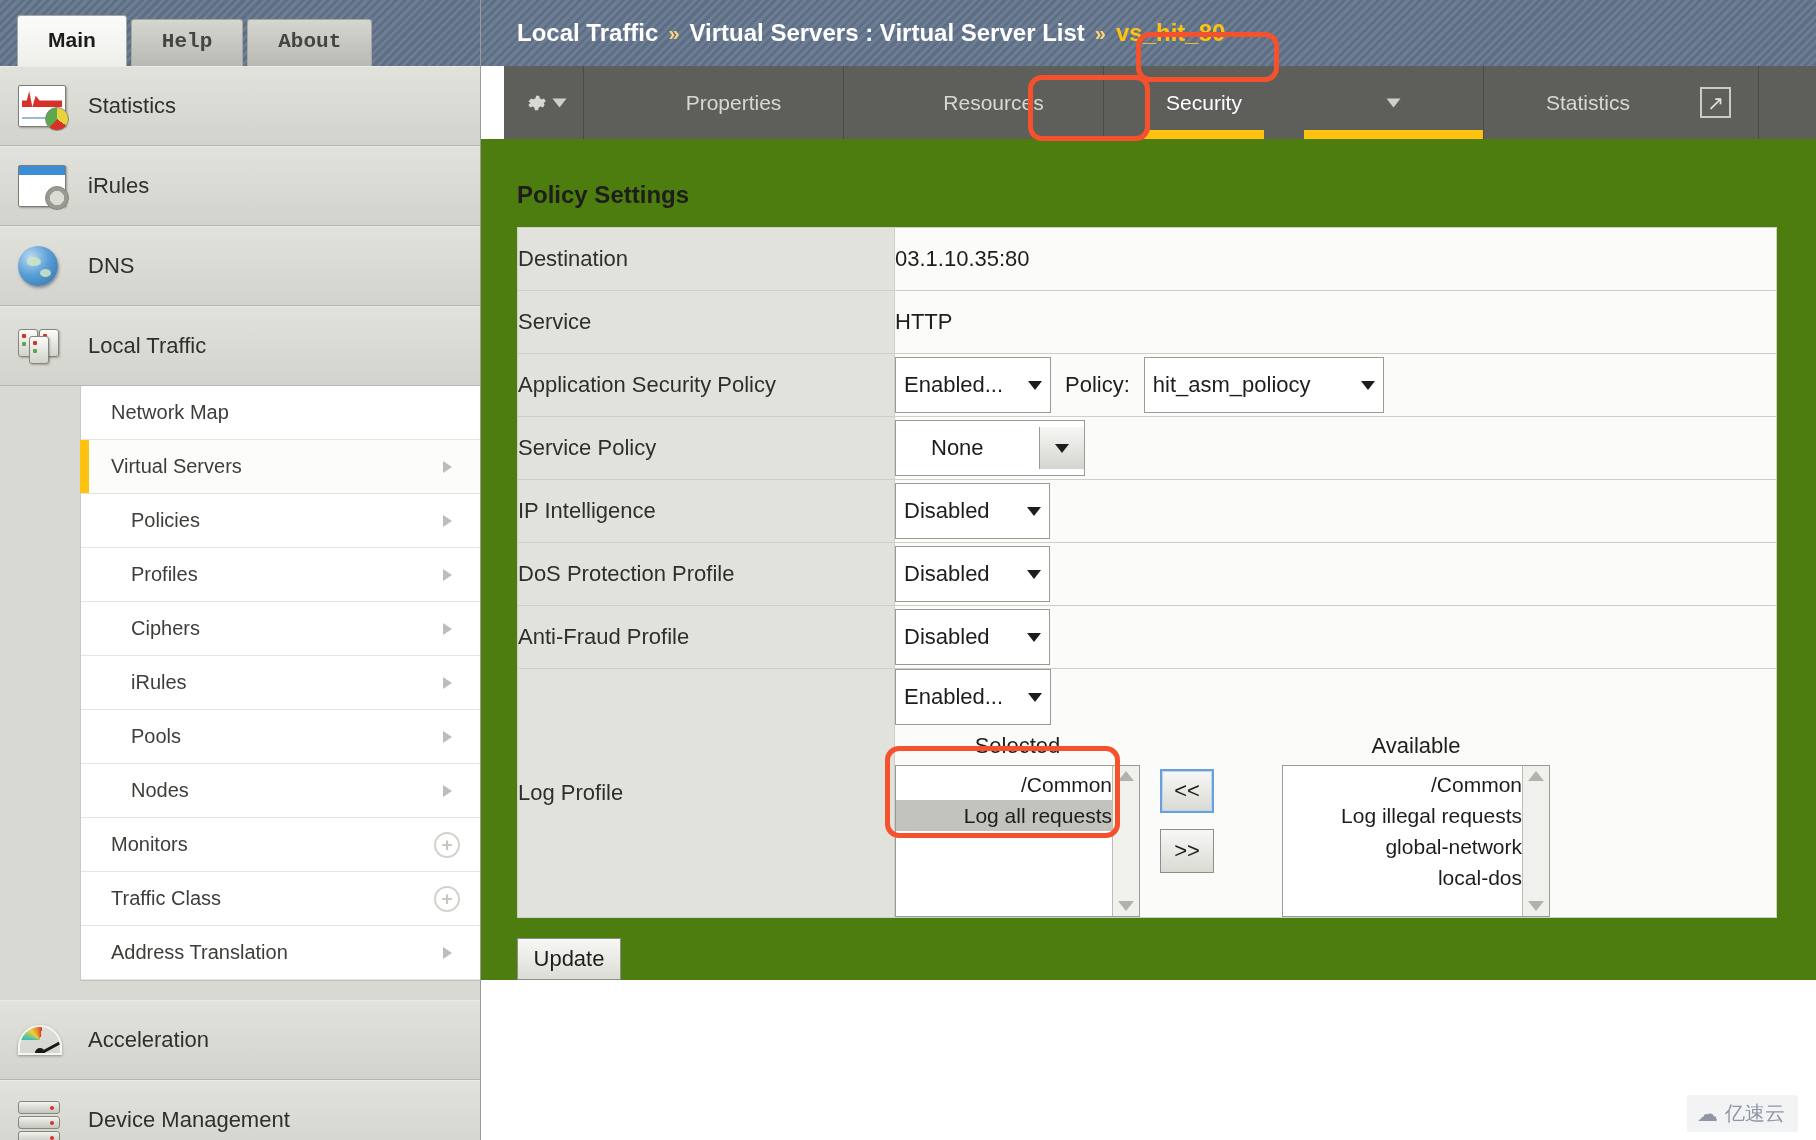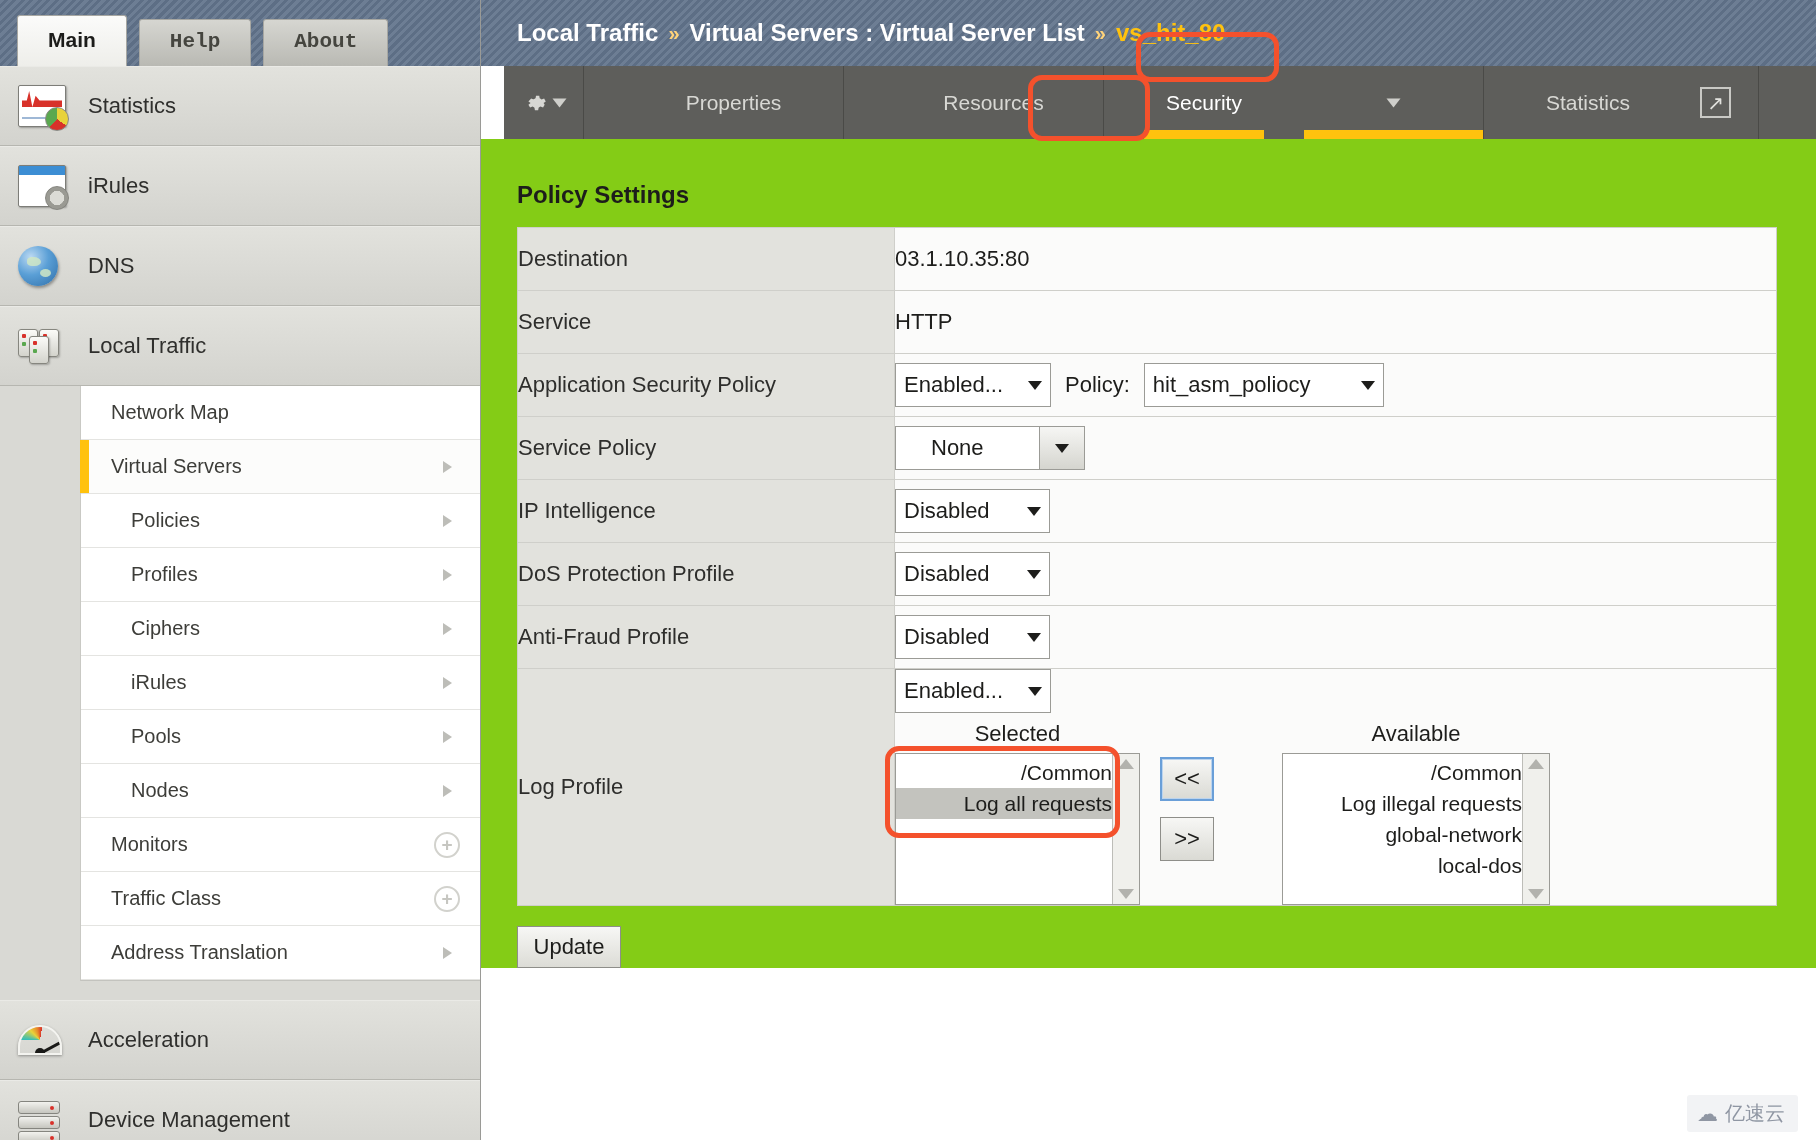--- a/index.html
+++ b/index.html
@@ -16,21 +16,21 @@
   #leftnav {
     position:absolute; left:0; top:0; width:481px; height:1140px;
     background:#d9d9d4;
     border-right:1px solid #9a9a96;
     overflow:hidden;
   }
   .navtabs {
     height:66px;
     background:#62748c;
     background-image:repeating-linear-gradient(135deg, rgba(255,255,255,.07) 0 3px, rgba(0,0,0,.05) 3px 6px);
-    display:flex; align-items:flex-end; padding-left:17px; gap:12px;
+    display:flex; align-items:flex-end; padding-left:17px; gap:4px;
   }
   .navtab {
     height:47px; line-height:44px;
     padding:0 30px;
     font-size:21px; font-weight:bold;
     color:#3a3a38;
     background:linear-gradient(#efefec,#d2d2cd);
     border:1px solid #a7a7a2; border-bottom:none;
     border-radius:3px 3px 0 0;
     text-align:center;
@@ -138,35 +138,35 @@
   .tab.security { width:120px; color:#ffffff; border-right:none; }
   .tab.securitydrop { width:180px; border-right:1px solid #4a4a47; }
   .tab.statistics { width:235px; }
   .tab .caret { width:0;height:0;border-left:9px solid #cfcfcb;border-top:7px solid transparent;border-bottom:7px solid transparent; transform:rotate(90deg); }
   .tab.active-underline::after {
     content:""; position:absolute; left:0; right:0; bottom:0; height:9px; background:#ffc20e;
   }
   .extlink { width:31px;height:31px;border:2px solid #c9c9c5; display:inline-flex;align-items:center;justify-content:center;
              margin-left:70px; color:#e2e2de; font-size:20px; line-height:1; }
 
-  .body { padding:42px 0 0 0; background:#84cc16; }
+  .body { padding:42px 0 0 0; background:#4d7c0f; }
   .sectitle { font-size:24px; font-weight:bold; color:#1d1d1b; margin:0 0 18px 36px; }
 
   table.settings { border-collapse:collapse; margin-left:36px; width:1260px; table-layout:fixed; }
   table.settings td { border:1px solid #cfcfca; padding:0; vertical-align:middle; }
   td.lbl { width:377px; background:#e2e2dd; font-size:22px; color:#2e2e2c; padding:0 0 0 25px; height:63px; }
   td.val { background:#fbfbfa; font-size:22px; color:#1d1d1b; padding:0 0 0 23px; height:63px; }
   .valrow { display:flex; align-items:center; gap:14px; }
 
   select.sel, .fauxsel {
     font-family:"Liberation Sans", sans-serif;
     font-size:22px; color:#1d1d1b;
     background:#ffffff;
     border:1px solid #9b9b96;
-    height:44px;
+    height:56px;
     padding:0 8px;
     display:inline-flex; align-items:center; justify-content:space-between;
     gap:4px;
   }
   .fauxsel .dcar { width:0;height:0;border-top:9px solid #1d1d1b;border-left:7px solid transparent;border-right:7px solid transparent; }
   .fauxsel.split { padding-right:0;padding-left:35px; }
   .fauxsel.split .btnbox {
     width:45px; height:42px; margin-left:10px;
     background:linear-gradient(#f6f6f4,#d5d5cf);
     border-left:1px solid #9b9b96;

